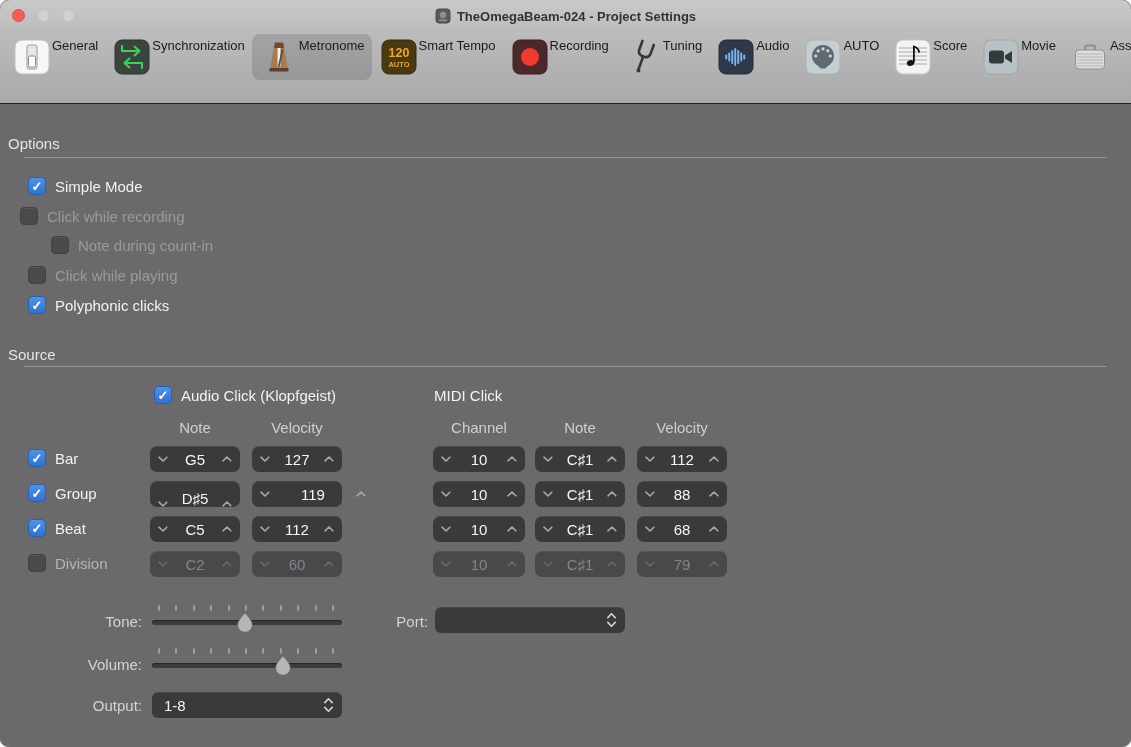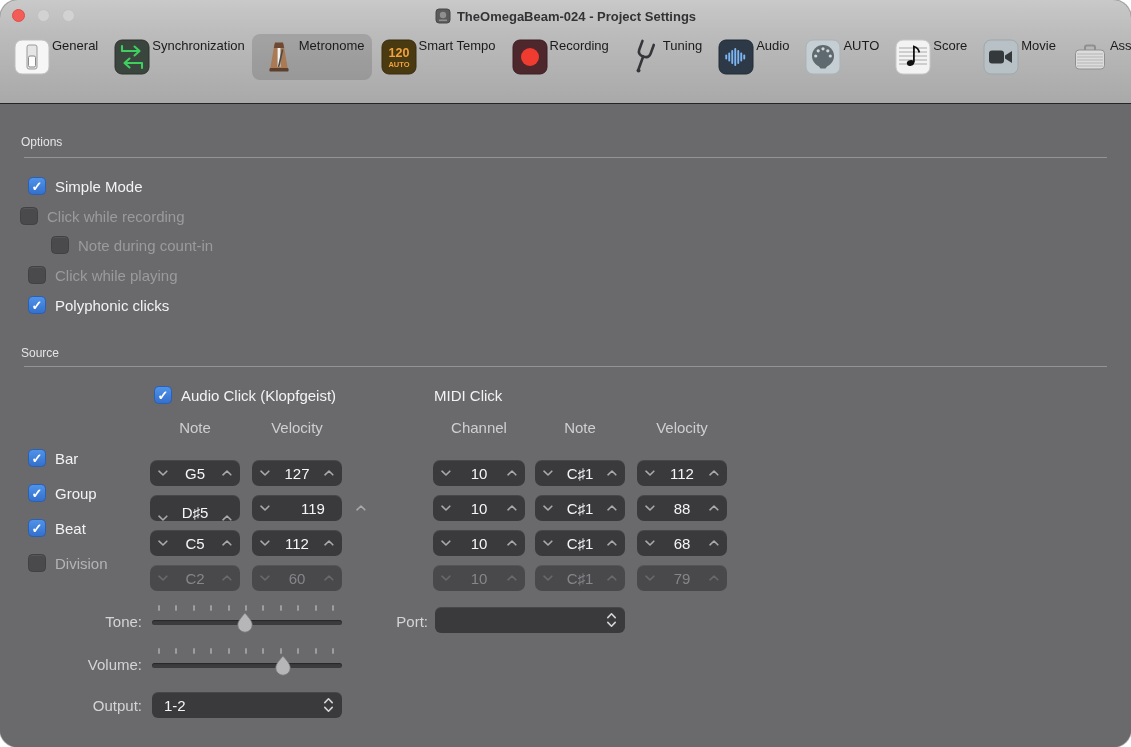--- a/index.html
+++ b/index.html
@@ -1,47 +1,47 @@
 <!DOCTYPE html>
 <html><head>
 <meta charset="utf-8">
 <style>
   html,body{margin:0;padding:0;background:#ffffff;font-family:"Liberation Sans",sans-serif;}
-  .window{position:relative;width:1131px;height:747px;border-radius:18px;overflow:hidden;background:#6a6a6c;box-shadow:0 0 0 1px rgba(0,0,0,0.35);}
+  .window{position:relative;width:1131px;height:747px;border-radius:10px;overflow:hidden;background:#6a6a6c;box-shadow:0 0 0 1px rgba(0,0,0,0.35);}
   
   .titlebar{position:absolute;top:0;left:0;right:0;height:32px;background:linear-gradient(#c9c9c9,#bcbcbc);display:flex;align-items:center;justify-content:center;}
   .lights{position:absolute;left:12px;top:9px;display:flex;gap:12px;}
   .light{width:13px;height:13px;border-radius:50%;box-sizing:border-box;}
   .light.close{background:#f25e57;border:1px solid #df4d46;}
   .light.dim{background:#d2d2d2;border:1px solid #c0c0c0;}
   .titlegroup{display:flex;align-items:center;gap:6px;}
   .titletext{font-size:13px;font-weight:bold;color:#333335;}
   
   .toolbar{position:absolute;top:32px;left:0;right:0;height:72px;background:linear-gradient(#bcbcbc,#a9a9a9);border-bottom:1px solid #242424;box-sizing:border-box;display:flex;align-items:flex-start;padding-left:5px;}
   .tab{display:flex;flex-direction:row;align-items:flex-start;padding:3px 7px 3px;margin-top:2px;border-radius:8px;}
   .tab.selected{background:rgba(0,0,0,0.13);}
   .iconwrap{width:40px;height:40px;display:flex;align-items:center;justify-content:center;}
   .tlabel{font-size:13px;color:#1b1b1b;margin-top:1px;white-space:nowrap;}
   
   .content{position:absolute;top:104px;left:0;right:0;bottom:0;background:#6a6a6c;}
-  .secheader{position:absolute;left:21px;font-size:12px;color:#e4e4e6;}
+  .secheader{position:absolute;left:8px;font-size:15px;color:#e4e4e6;}
   .divider{position:absolute;left:24px;right:24px;height:1px;background:#949496;}
   .optrow{position:absolute;height:26px;display:flex;align-items:center;}
   .cb{width:18px;height:18px;border-radius:4.5px;box-sizing:border-box;position:relative;flex:none;}
   .cb.checked{background:linear-gradient(#4f93e8,#3470cd);border:1px solid #2b5fb4;}
   .cb.checked::after{content:"\2713";position:absolute;inset:0;display:flex;align-items:center;justify-content:center;color:#fff;font-size:13px;font-weight:bold;}
   .cb.unchecked{background:#4a4a4d;border:1px solid #414144;box-shadow:inset 0 1px 0 rgba(255,255,255,0.07);}
   .optlabel{margin-left:9px;font-size:15px;color:#f3f3f5;white-space:nowrap;}
   .optrow.disabled .optlabel{color:#9b9b9d;}
   .colheader{position:absolute;font-size:15px;color:#cfcfd1;text-align:center;height:19px;line-height:19px;}
   .srcrow{position:absolute;left:0;right:0;height:26px;}
   .srcrow .cb{position:absolute;left:28px;top:4px;}
   .rowlabel{position:absolute;left:55px;top:50%;transform:translateY(-50%);font-size:15px;color:#f3f3f5;}
   .srcrow.disabled .rowlabel{color:#b4b4b7;}
-  .stepper{position:absolute;top:15px;height:26px;background:#3a3a3d;border-radius:7px;display:flex;align-items:center;justify-content:space-between;padding:0 8px;box-sizing:border-box;box-shadow:inset 0 1px 0 rgba(255,255,255,0.07);}
+  .stepper{position:absolute;top:1px;height:26px;background:#3a3a3d;border-radius:7px;display:flex;align-items:center;justify-content:space-between;padding:0 8px;box-sizing:border-box;box-shadow:inset 0 1px 0 rgba(255,255,255,0.07);}
   .stepval{font-size:15px;color:#f5f5f7;}
   .chev{color:#a9a9ad;flex:none;}
   .stepper.disabled{background:#49494c;}
   .stepper.disabled .stepval{color:#86868a;}
   .stepper.disabled .chev{color:#69696d;}
   .formlabel{position:absolute;font-size:15px;color:#d4d4d6;text-align:right;height:19px;line-height:19px;}
   .slider{position:absolute;width:190px;height:30px;}
   .ticks{position:absolute;left:6px;right:8px;top:0;height:6px;display:flex;justify-content:space-between;}
   .tick{width:2px;height:6px;background:#9d9da0;border-radius:1px;}
   .track{position:absolute;left:0;right:0;top:15px;height:5px;background:#3b3b3d;border-radius:2.5px;box-shadow:inset 0 1px 1px rgba(0,0,0,0.35);}
@@ -519,21 +519,21 @@
           <span class="tick"></span>
       </div>
       <div class="track"></div>
       <svg class="thumb" viewBox="0 0 16 21" style="left: calc(69% - 8px);">
         <path d="M8,0.8 C10.5,4.5 15.2,8.3 15.2,13 A7.2,7.2 0 1 1 0.8,13 C0.8,8.3 5.5,4.5 8,0.8 Z" fill="#b6b6b8" stroke="#77777a" stroke-width="0.8"></path>
       </svg>
     </div>
 
     <div class="formlabel" style="left:40px;width:102px;top:592px;">Output:</div>
     <div class="dropdown" style="left:152px;top:588px;width:190px;">
-      <span class="ddval">1-2</span>
+      <span class="ddval">1-8</span>
       <svg class="ddchev" width="11" height="16" viewBox="0 0 11 16">
         <g fill="none" stroke="#d4d4d6" stroke-width="1.6" stroke-linecap="round" stroke-linejoin="round">
           <polyline points="1.8,5.6 5.5,1.8 9.2,5.6"></polyline>
             <polyline points="1.8,10.4 5.5,14.2 9.2,10.4"></polyline>
         </g>
       </svg>
     </div>
 
   </div>
 </div>

